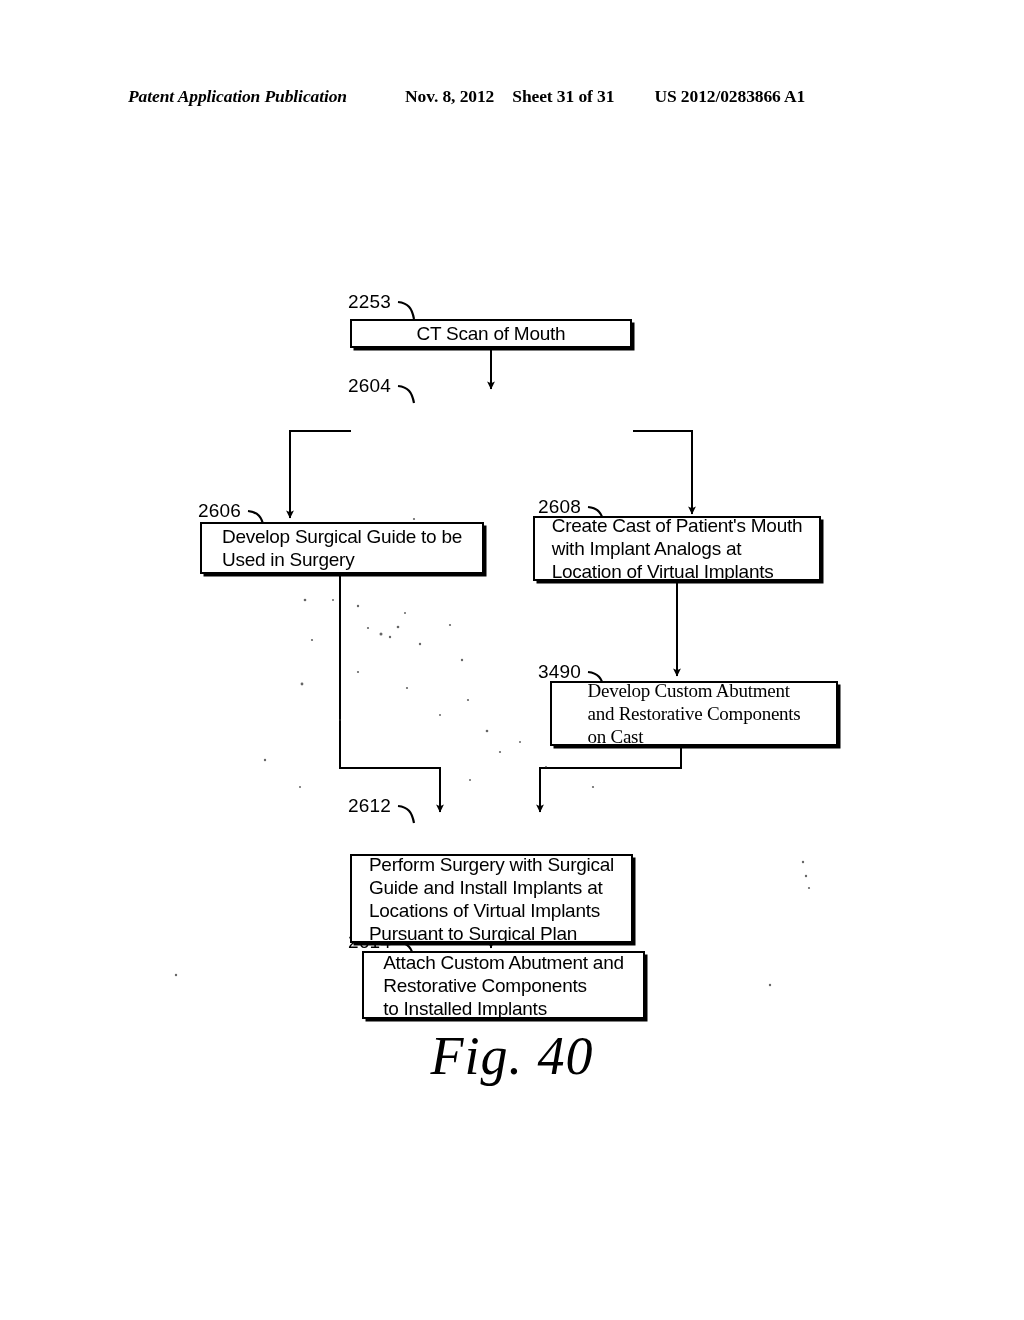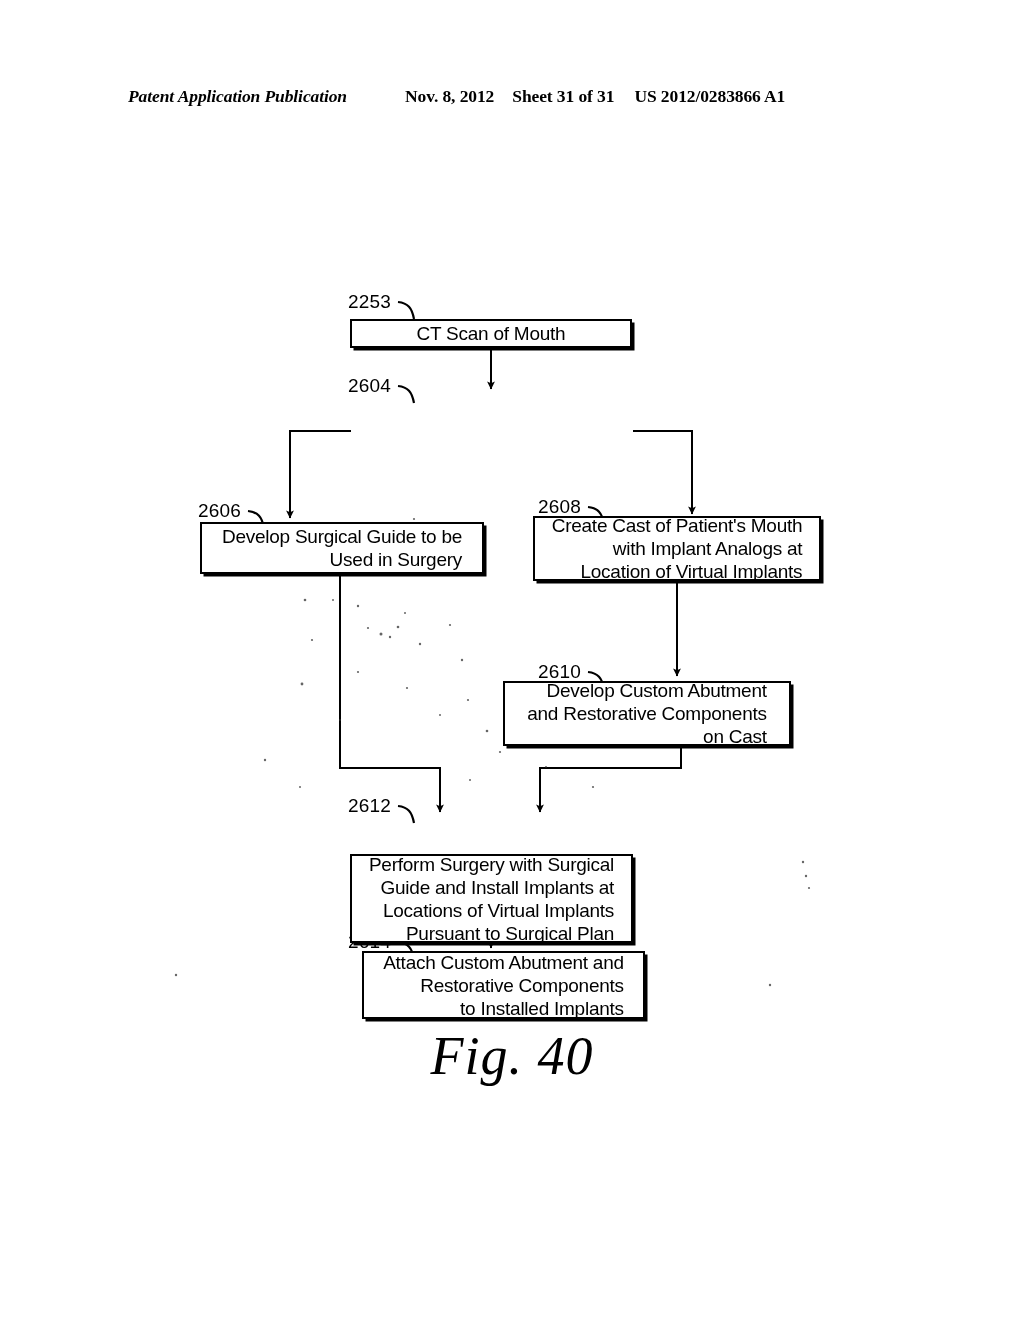--- a/index.html
+++ b/index.html
@@ -27,21 +27,21 @@
     display: flex;
     align-items: baseline;
     font-family: "Liberation Serif", serif;
     font-weight: bold;
     font-size: 17.5px;
     letter-spacing: -0.1px;
     white-space: nowrap;
   }
   #page-header .hdr-pub     { margin-right: 58px; font-style: italic; }
   #page-header .hdr-date    { margin-right: 18px; }
-  #page-header .hdr-sheet   { margin-right: 20px; }
+  #page-header .hdr-sheet   { margin-right: 40px; }
   #page-header .hdr-patno   { }
 
   
   #figure-area {
     position: absolute;
     left: 0;
     top: 0;
     width: 1024px;
     height: 1320px;
   }
@@ -66,21 +66,21 @@
   .flow-box {
     position: absolute;
     box-sizing: border-box;
     background: #ffffff;
     border: 2px solid #000000;
     box-shadow: 3px 3px 0 -0.5px #000000;
     display: flex;
     flex-direction: column;
     align-items: center;
     justify-content: center;
-    text-align: right;
+    text-align: left;
     font-family: "Liberation Sans", sans-serif;
     font-size: 19px;
     line-height: 23px;
     letter-spacing: -0.25px;
     white-space: pre-line;
     padding: 0 2px;
   }
 
   
   .ref-num {
@@ -187,35 +187,35 @@
         <circle cx="617" cy="995" r="1.1"></circle>
       <circle cx="414" cy="519" r="1.1"></circle>
         <circle cx="333" cy="600" r="1.0"></circle>
     </g>
   </svg>
 
   <div class="ref-num" style="left:348px; top:291px;">2253</div>
   <div class="ref-num" style="left:348px; top:375px;">2604</div>
   <div class="ref-num" style="left:198px; top:500px;">2606</div>
   <div class="ref-num" style="left:538px; top:496px;">2608</div>
-  <div class="ref-num" style="left:538px; top:661px;">2610</div>
+  <div class="ref-num" style="left:538px; top:661px;">3490</div>
   <div class="ref-num" style="left:348px; top:795px;">2612</div>
   <div class="ref-num" style="left:348px; top:931px;">2614</div>
 
   <div class="flow-box" style="left:350px; top:319px; width:282px; height:29px;">CT Scan of Mouth</div>
 
 
   <div class="flow-box" style="left:200px; top:522px; width:284px; height:52px;">Develop Surgical Guide to be
 Used in Surgery</div>
 
   <div class="flow-box" style="left:533px; top:516px; width:288px; height:65px;">Create Cast of Patient's Mouth
 with Implant Analogs at
 Location of Virtual Implants</div>
 
-  <div class="flow-box" style="left:503px; top:681px; width:288px; height:65px;">Develop Custom Abutment
+  <div class="flow-box" style="left:550px; top:681px; width:288px; height:65px;font-family:Liberation Serif, serif;">Develop Custom Abutment
 and Restorative Components
 on Cast</div>
 
   <div class="flow-box" style="left:350px; top:815px; width:283px; height:89px;margin-top:39px;">Perform Surgery with Surgical
 Guide and Install Implants at
 Locations of Virtual Implants
 Pursuant to Surgical Plan</div>
 
   <div class="flow-box" style="left:362px; top:951px; width:283px; height:68px;">Attach Custom Abutment and
 Restorative Components

